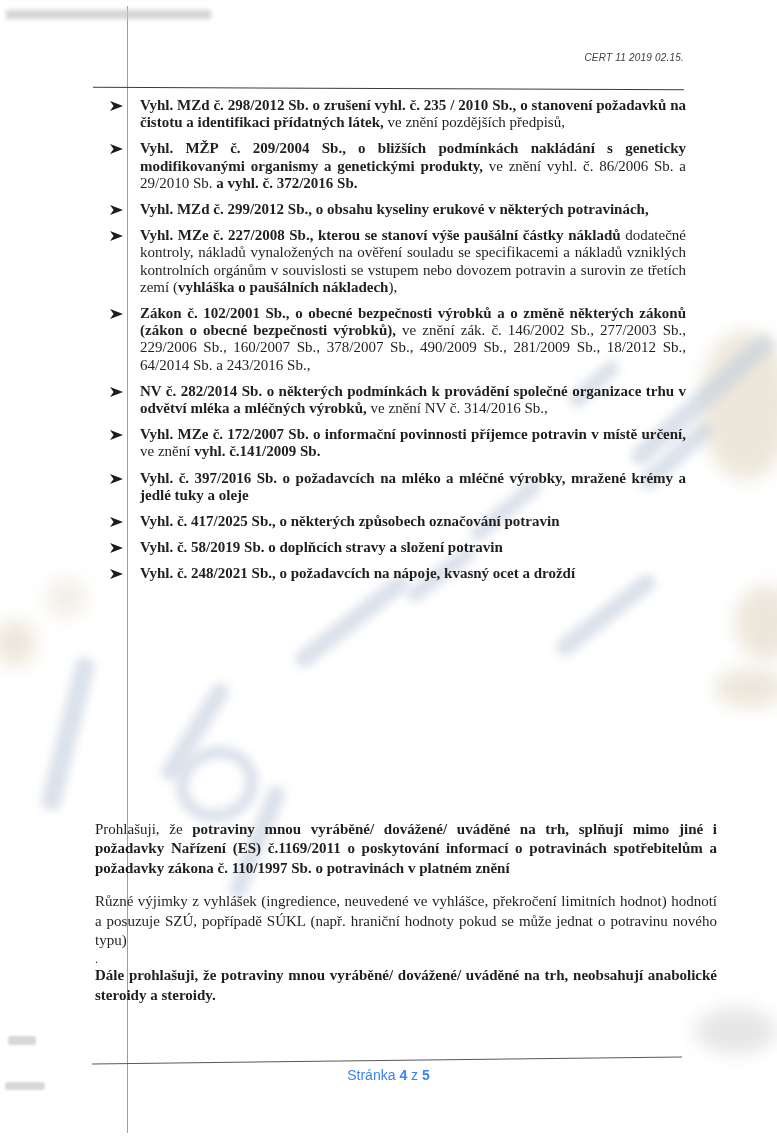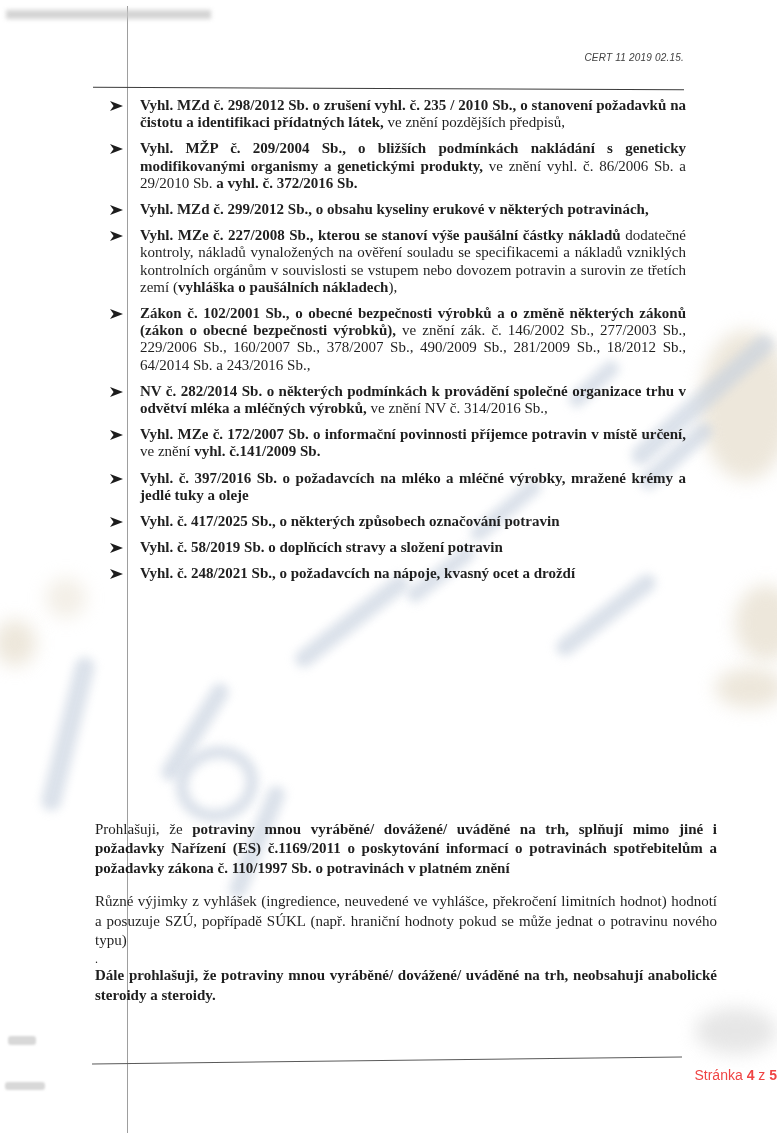--- a/index.html
+++ b/index.html
@@ -64,23 +64,23 @@
     font-size:15px;line-height:19.4px;
     text-align:justify;
   }
   .para b{font-weight:bold;}
   .para.bold{font-weight:bold;}
   .stray{margin:0 0 2px 0;font-size:12px;line-height:10px;}
   
   .footer-rule{position:absolute;left:92px;top:1060px;width:590px;height:1.2px;background:#5a5a5a;transform:rotate(-.7deg);}
   .footer-text{
     position:absolute;left:0;right:0;top:1067px;
-    text-align:right;
+    text-align:center;
     font-family:"Liberation Sans", sans-serif;
-    font-size:14px;color:#ef4444;
+    font-size:14px;color:#3b82f6;
   }
   .footer-text b{font-weight:bold;}
   svg.arrow{display:block;}
 </style>
 </head>
 <body>
 
 <div class="page">
 
   <div class="wm-layer">

